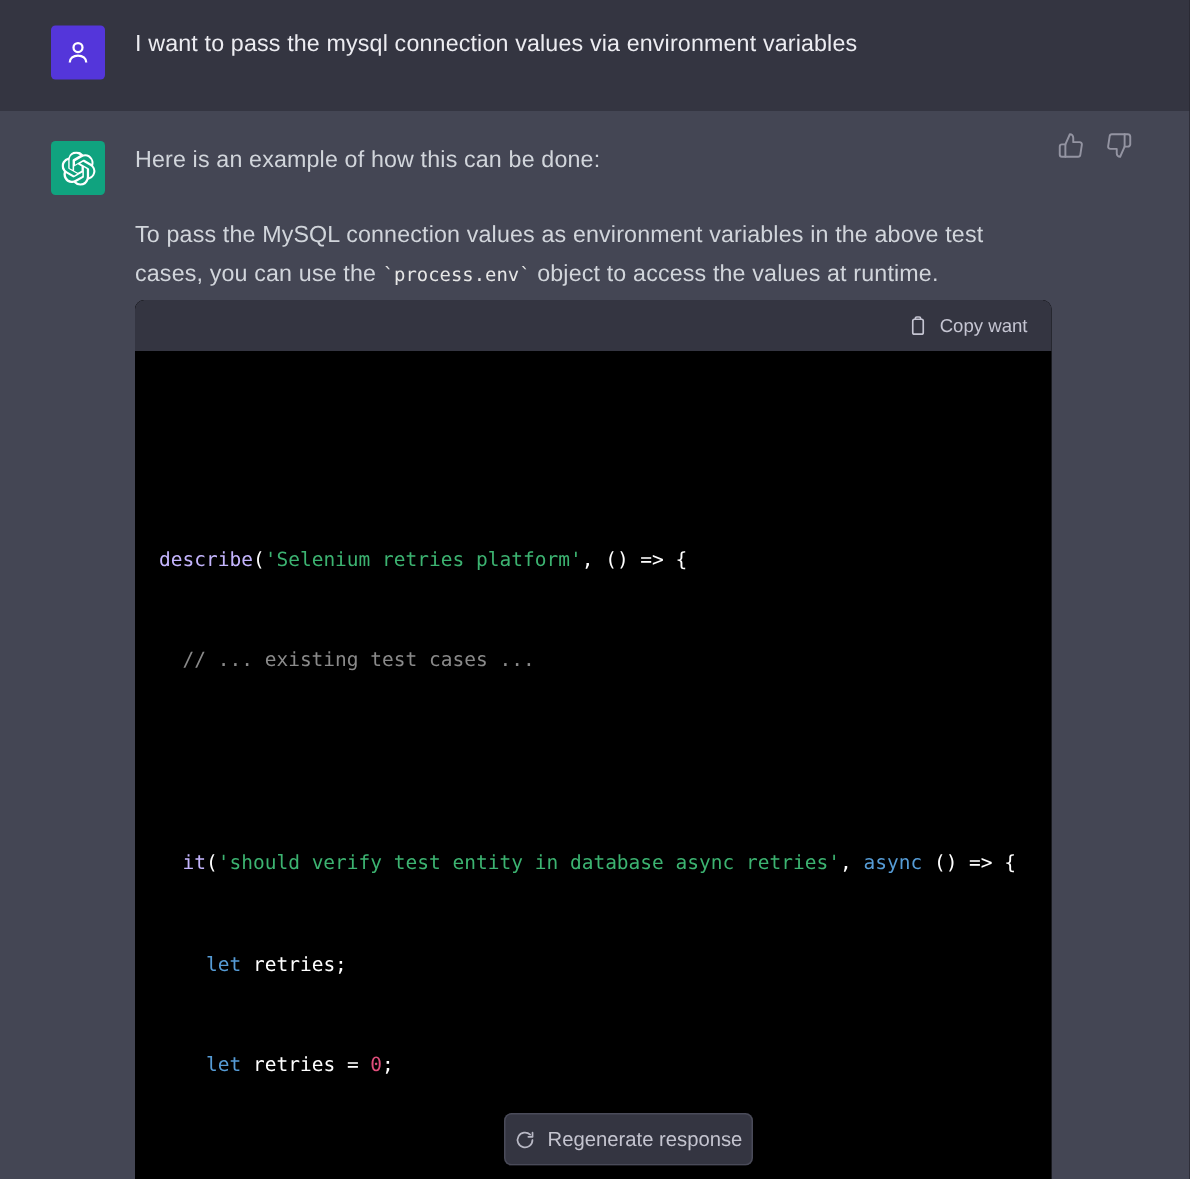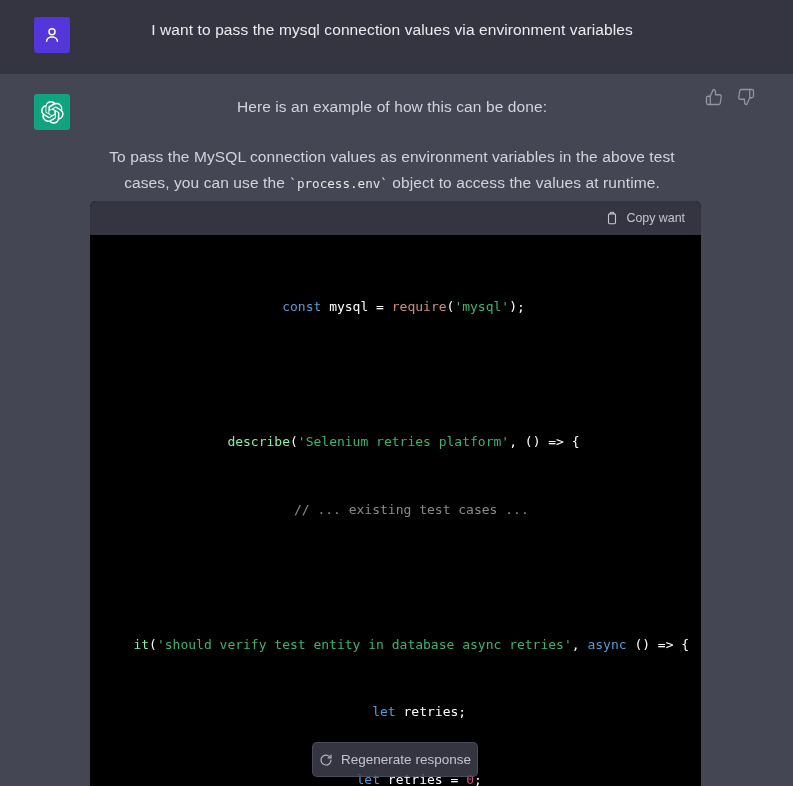--- a/index.html
+++ b/index.html
@@ -4,21 +4,21 @@
 <style>
   * { box-sizing: border-box; margin: 0; padding: 0; }
   html, body {
     width: 793px;
     height: 786px;
     overflow: hidden;
     background: #343541;
     font-family: "Liberation Sans", sans-serif;
   }
 
-  #app { position: relative; width: 793px; height: 786px; overflow: hidden; text-align: center; }
+  #app { position: relative; width: 793px; height: 786px; overflow: hidden; }
 
   
   .msg-row { display: flex; width: 793px; padding: 18px 0 18px 0; }
   .msg-row.user      { background: #343541; height: 74px; padding-top: 17px; }
   .msg-row.assistant { background: #444654; padding-top: 20px; padding-bottom: 0; }
 
   .avatar-col { width: 90px; flex: 0 0 90px; display: flex; justify-content: flex-start; padding-left: 34px; }
   .avatar { width: 36px; height: 36px; border-radius: 3px; display: flex; align-items: center; justify-content: center; }
   .avatar.user-avatar      { background: #5436DA; }
   .avatar.assistant-avatar { background: #10A37F; }
@@ -80,32 +80,32 @@
     font-size: 13px;
     line-height: 22.5px;
     white-space: pre;
     color: #ffffff;
     min-height: 540px;
   }
   .code-line { padding-left: 16px; height: 22.5px; }
 
   
   .kw   { color: #569CD6; }
-  .fn   { color: #86efac; }
+  .fn   { color: #c4b5fd; }
   .str  { color: #3cb371; }
   .cmt2 { color: #8a8a8a; }
   .num  { color: #e04e7b; }
   .call { color: #CE9178; }
   .pln  { color: #ffffff; }
   .op   { color: #ffffff; }
 
   
   .regen {
     position: absolute;
-    left: 312px;
+    left: 336px;
     top: 742px;
     width: 166px;
     height: 35px;
     background: rgba(64,65,79,.82);
     border: 1px solid rgba(134,134,154,.28);
     border-radius: 5px;
     display: flex;
     align-items: center;
     justify-content: center;
     gap: 8px;
@@ -166,21 +166,20 @@
           <div class="copy-code">
             <svg width="14" height="15" viewBox="0 0 24 24" fill="none" stroke="#c5c5d2" stroke-width="1.9" stroke-linecap="round" stroke-linejoin="round">
               <rect x="6" y="4" width="12" height="17" rx="2"></rect>
               <path d="M9 4V3a1.6 1.6 0 0 1 1.6-1.6h2.8A1.6 1.6 0 0 1 15 3v1"></path>
             </svg>
             <span>Copy want</span>
           </div>
         </div>
 
         <div class="code-body">
-          <div class="code-line"><span class="kw">const</span> <span class="pln">mysql</span> <span class="op">=</span> <span class="call">require</span><span class="op">(</span><span class="str">'mysql'</span><span class="op">);</span></div>
           <div class="code-line"> </div>
           <div class="code-line"><span class="fn">describe</span><span class="op">(</span><span class="str">'Selenium retries platform'</span><span class="op">, () =&gt; {</span></div>
           <div class="code-line">  <span class="cmt2">// ... existing test cases ...</span></div>
           <div class="code-line"> </div>
           <div class="code-line">  <span class="fn">it</span><span class="op">(</span><span class="str">'should verify test entity in database async retries'</span><span class="op">,</span> <span class="kw">async</span> <span class="op">() =&gt; {</span></div>
           <div class="code-line">    <span class="kw">let</span> <span class="pln">retries;</span></div>
           <div class="code-line">    <span class="kw">let</span> <span class="pln">retries</span> <span class="op">=</span> <span class="num">0</span><span class="op">;</span></div>
           
           
           

